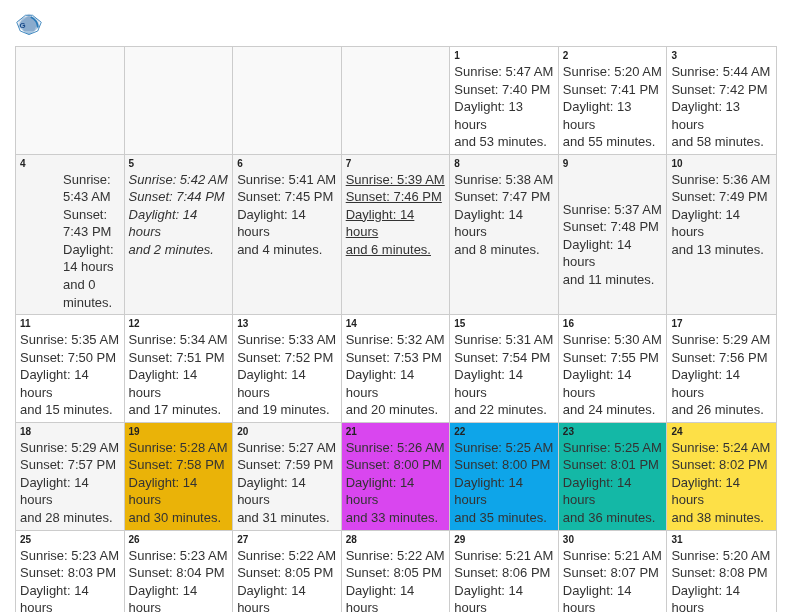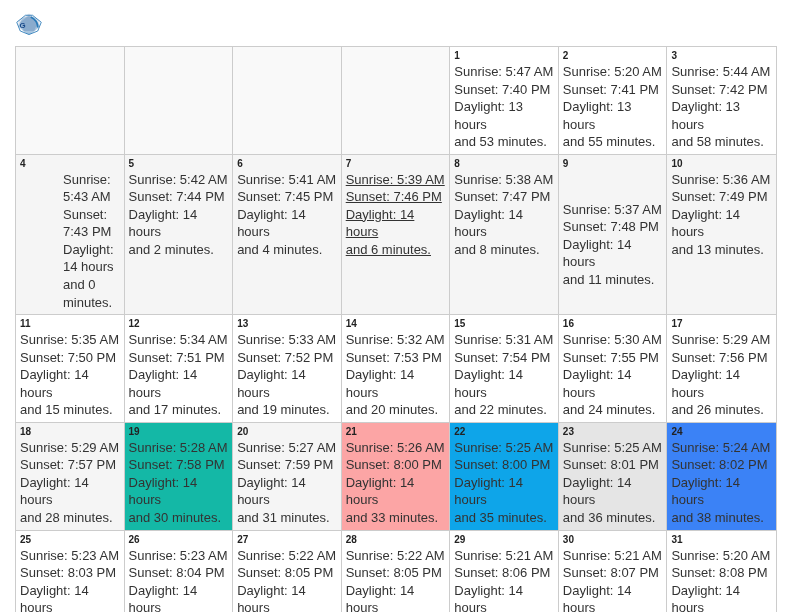--- a/index.html
+++ b/index.html
@@ -163,21 +163,21 @@
         <div class="cal-row">
           <div class="cal-cell shaded" style="background: rgb(245, 245, 245);">
             <div class="day-number">4</div>
             <div class="cell-info" style="white-space: pre-line; margin-left: 43px;">Sunrise: 5:43 AM
 Sunset: 7:43 PM
 Daylight: 14 hours
 and 0 minutes.</div>
           </div>
           <div class="cal-cell shaded" style="background: rgb(245, 245, 245);">
             <div class="day-number">5</div>
-            <div class="cell-info" style="white-space: pre-line;">Sunrise: 5:42 AM
+            <div class="cell-info" style="white-space: pre-line; font-style: italic;">Sunrise: 5:42 AM
 Sunset: 7:44 PM
 Daylight: 14 hours
 and 2 minutes.</div>
           </div>
           <div class="cal-cell shaded" style="background: rgb(245, 245, 245);">
             <div class="day-number">6</div>
             <div class="cell-info" style="white-space: pre-line;">Sunrise: 5:41 AM
 Sunset: 7:45 PM
 Daylight: 14 hours
 and 4 minutes.</div>
@@ -263,56 +263,56 @@
           </div>
         </div>
         <div class="cal-row">
           <div class="cal-cell shaded" style="background: rgb(245, 245, 245);">
             <div class="day-number">18</div>
             <div class="cell-info" style="white-space: pre-line;">Sunrise: 5:29 AM
 Sunset: 7:57 PM
 Daylight: 14 hours
 and 28 minutes.</div>
           </div>
-          <div class="cal-cell shaded" style="background: #14b8a6;">
+          <div class="cal-cell shaded" style="background: #eab308;">
             <div class="day-number">19</div>
             <div class="cell-info" style="white-space: pre-line;">Sunrise: 5:28 AM
 Sunset: 7:58 PM
 Daylight: 14 hours
 and 30 minutes.</div>
           </div>
           <div class="cal-cell shaded" style="background: rgb(245, 245, 245);">
             <div class="day-number">20</div>
             <div class="cell-info" style="white-space: pre-line;">Sunrise: 5:27 AM
 Sunset: 7:59 PM
 Daylight: 14 hours
 and 31 minutes.</div>
           </div>
-          <div class="cal-cell shaded" style="background: #fca5a5;">
+          <div class="cal-cell shaded" style="background: #d946ef;">
             <div class="day-number">21</div>
             <div class="cell-info" style="white-space: pre-line;">Sunrise: 5:26 AM
 Sunset: 8:00 PM
 Daylight: 14 hours
 and 33 minutes.</div>
           </div>
           <div class="cal-cell shaded" style="background: #0ea5e9;">
             <div class="day-number">22</div>
             <div class="cell-info" style="white-space: pre-line;">Sunrise: 5:25 AM
 Sunset: 8:00 PM
 Daylight: 14 hours
 and 35 minutes.</div>
           </div>
-          <div class="cal-cell shaded" style="background: #e5e5e5;">
+          <div class="cal-cell shaded" style="background: #14b8a6;">
             <div class="day-number">23</div>
             <div class="cell-info" style="white-space: pre-line;">Sunrise: 5:25 AM
 Sunset: 8:01 PM
 Daylight: 14 hours
 and 36 minutes.</div>
           </div>
-          <div class="cal-cell shaded" style="background: #3b82f6;">
+          <div class="cal-cell shaded" style="background: #fde047;">
             <div class="day-number">24</div>
             <div class="cell-info" style="white-space: pre-line;">Sunrise: 5:24 AM
 Sunset: 8:02 PM
 Daylight: 14 hours
 and 38 minutes.</div>
           </div>
         </div>
         <div class="cal-row">
           <div class="cal-cell">
             <div class="day-number">25</div>

